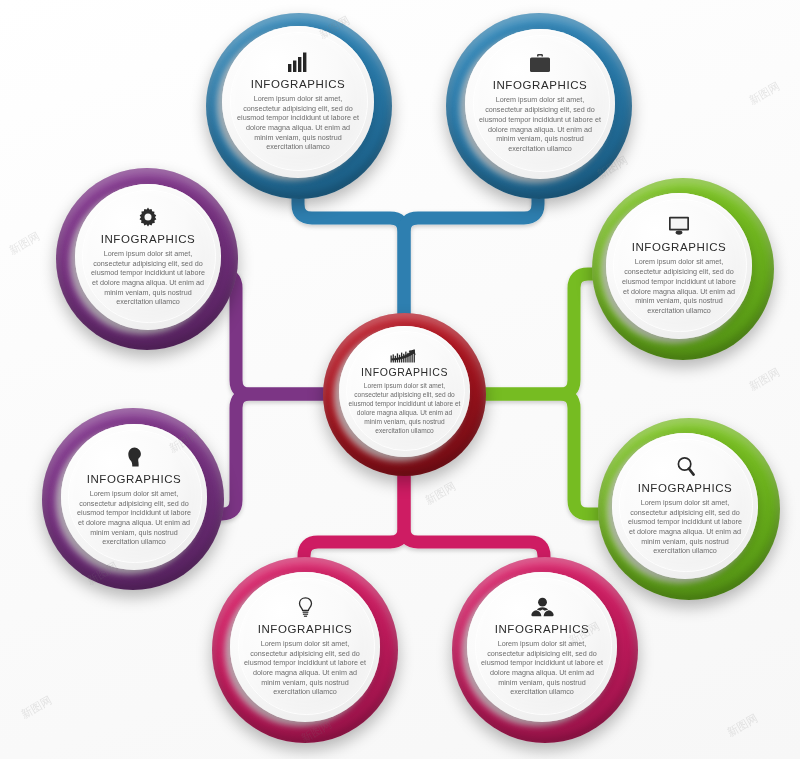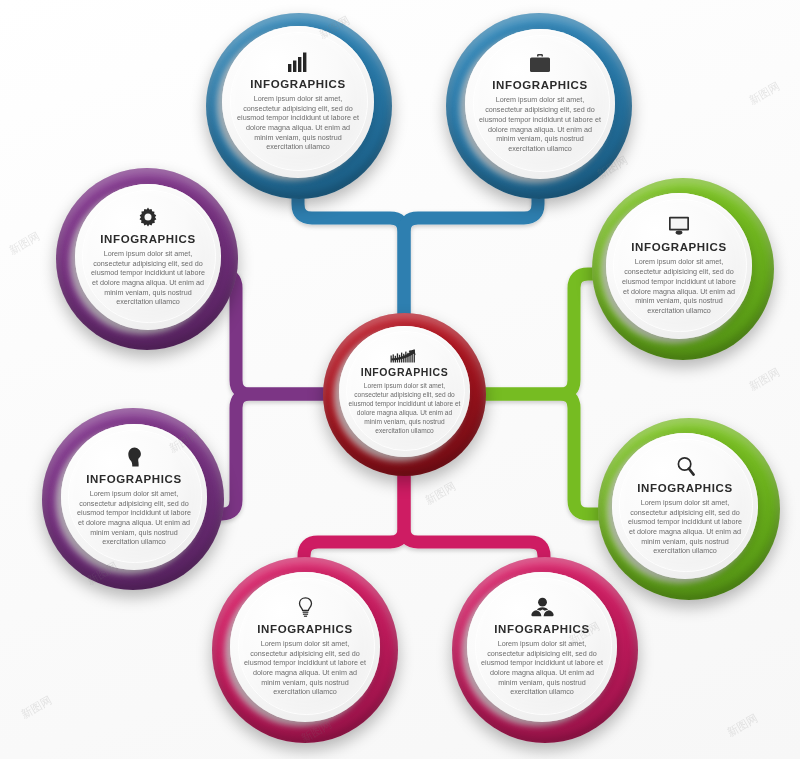--- a/index.html
+++ b/index.html
@@ -93,21 +93,21 @@
     padding: 0 9%;
     text-align: center;
   }
   .node-icon {
     display: block;
     margin-bottom: 6px;
     line-height: 0;
   }
   .node-icon svg { display: block; }
   .node-title {
-    font-weight: bold;
+    font-weight: normal;
     color: #2b2b2b;
     letter-spacing: 0.6px;
     margin-bottom: 4px;
     white-space: nowrap;
     text-align: center;
   }
   .node-body {
     color: #6c6c6c;
     line-height: 1.35;
   }

